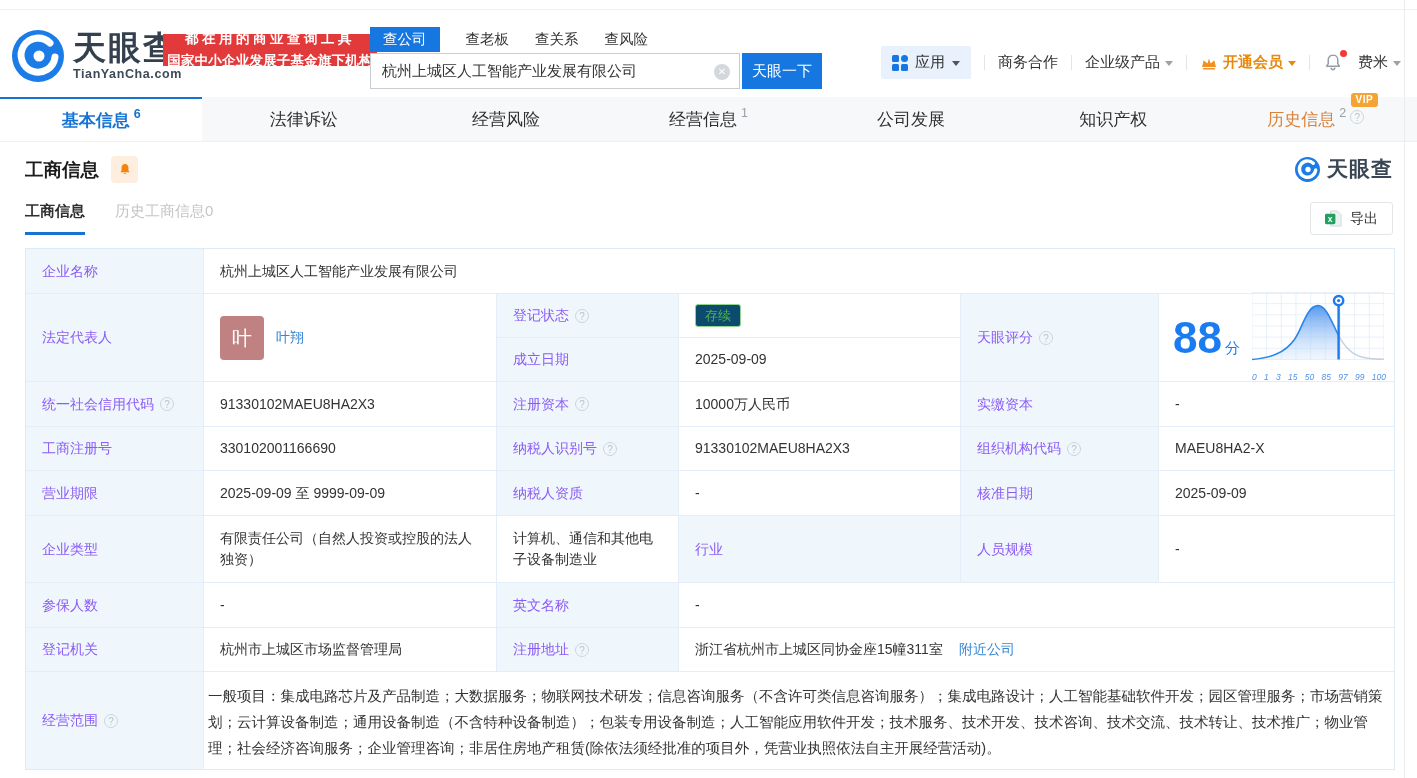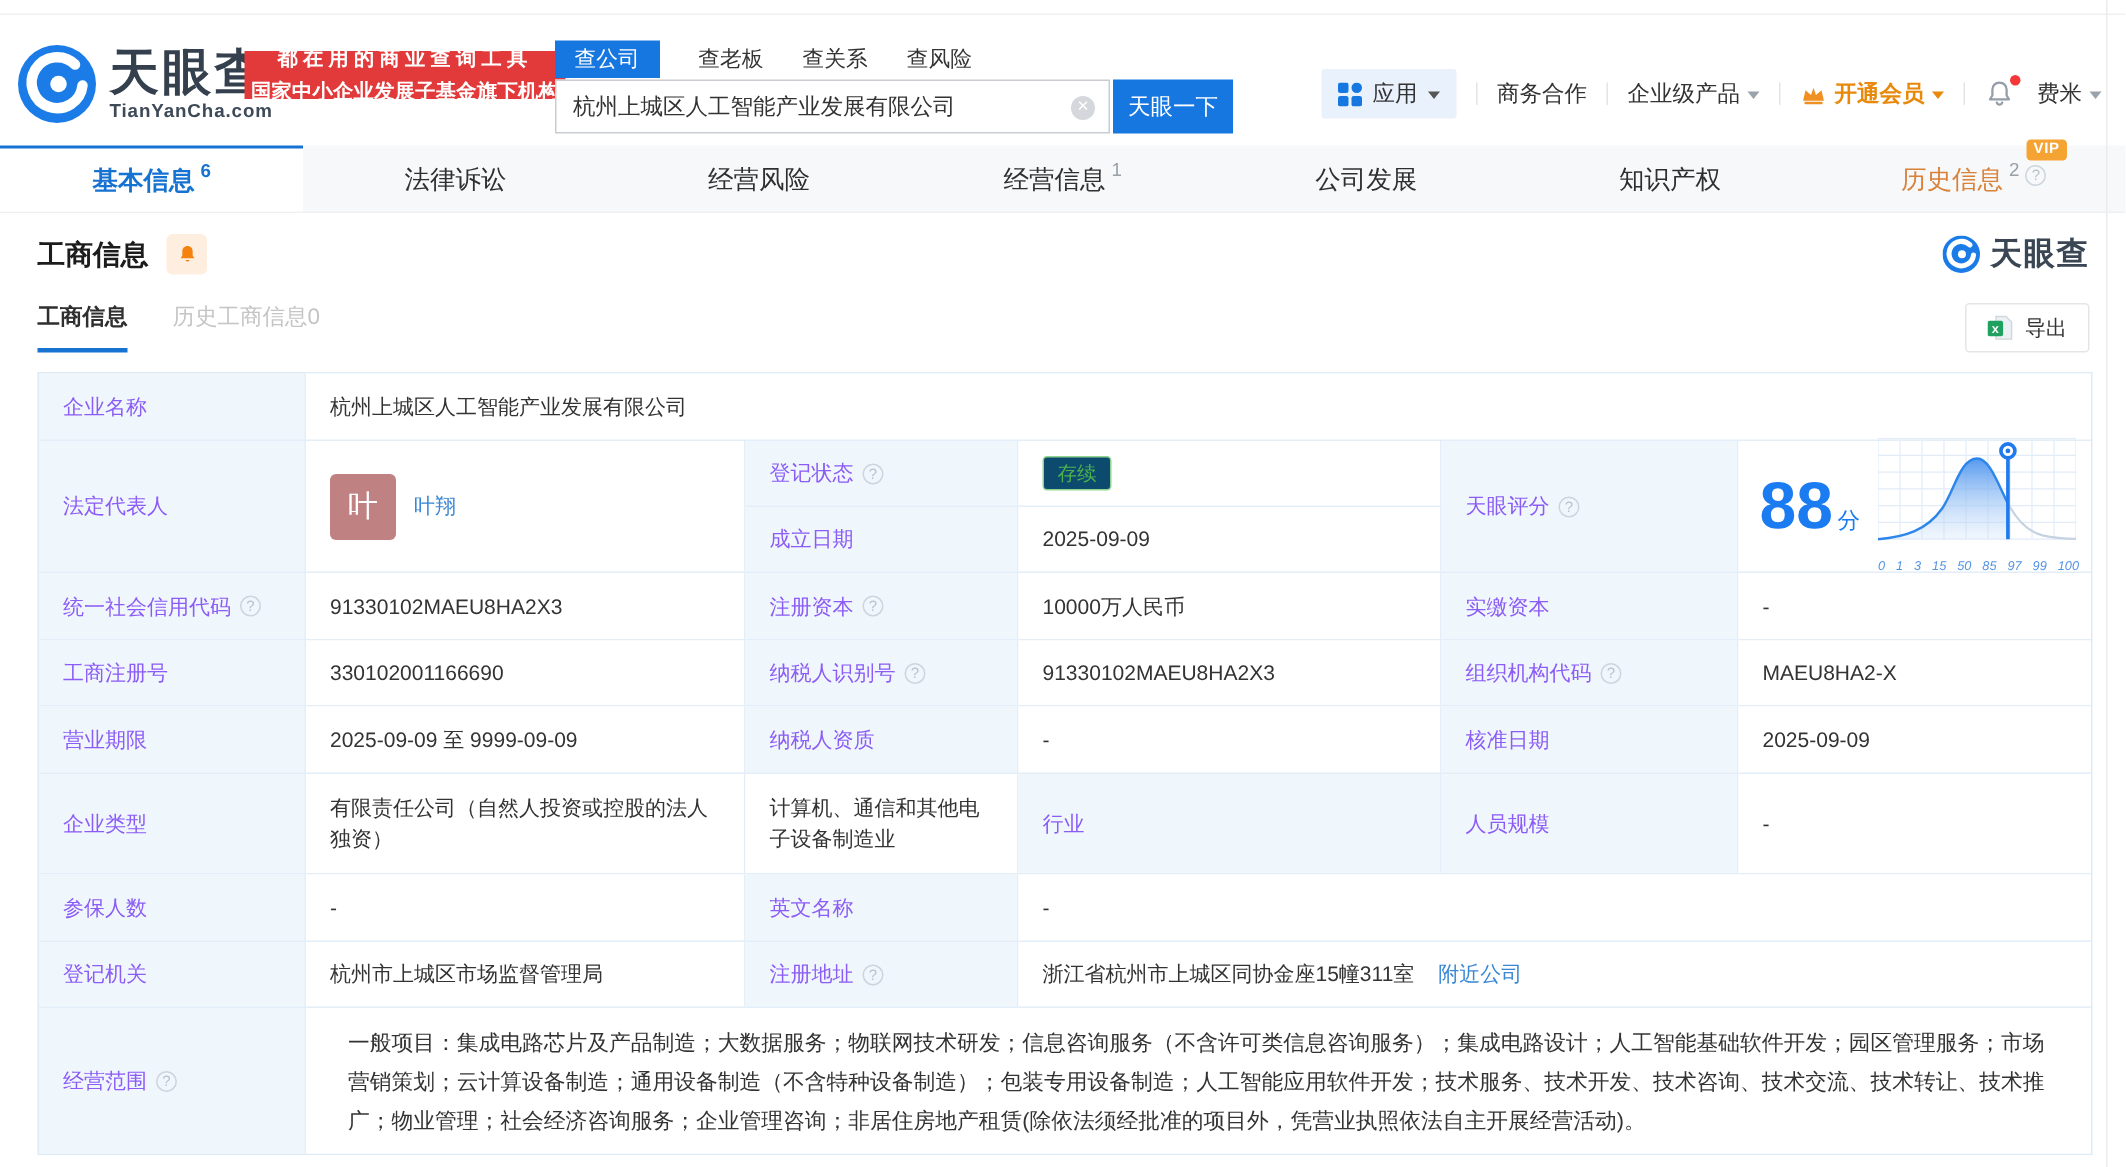--- a/index.html
+++ b/index.html
@@ -71,21 +71,21 @@
   .lbl { background:#f0f7fc; color:#8b5cf6; gap:6px; }
   .c-last { border-right:none; }
   .r-last { border-bottom:none; }
   .span-2-7 { grid-column:2/7; }
   .span-4-7 { grid-column:4/7; }
   .rs2 { grid-row:span 2; }
   .link { color:#3987d4; cursor:pointer; }
   .badge-green { color:#4db24d; background:#0c4a6e; border:1px solid #8fd48f; border-radius:3px; padding:0 9px; font-size:13px; line-height:21px; }
   .avatar { width:44px; height:44px; border-radius:4px; background:#c08182; color:#fff; font-size:20px; display:flex; align-items:center; justify-content:center; flex:none; cursor:pointer; }
   .legal-val { gap:12px; }
-  .scope-val { display:block; padding:11px 28px; line-height:1.8; font-size:14.5px; }
+  .scope-val { display:block; padding:11px 4px; line-height:1.8; font-size:14.5px; }
 
   .score-cell { justify-content:space-between; padding:0 8px 0 14px; }
   .score-left { display:flex; align-items:baseline; color:#1b7cf2; }
   .score-num { font-size:44px; font-weight:bold; line-height:1; }
   .score-unit { font-size:15px; margin-left:3px; }
   .score-chart { width:134px; }
   .ticks { display:flex; justify-content:space-between; font-size:8.5px; color:#5494e4; margin-top:1px; }
 </style>
 </head>
 <body>

